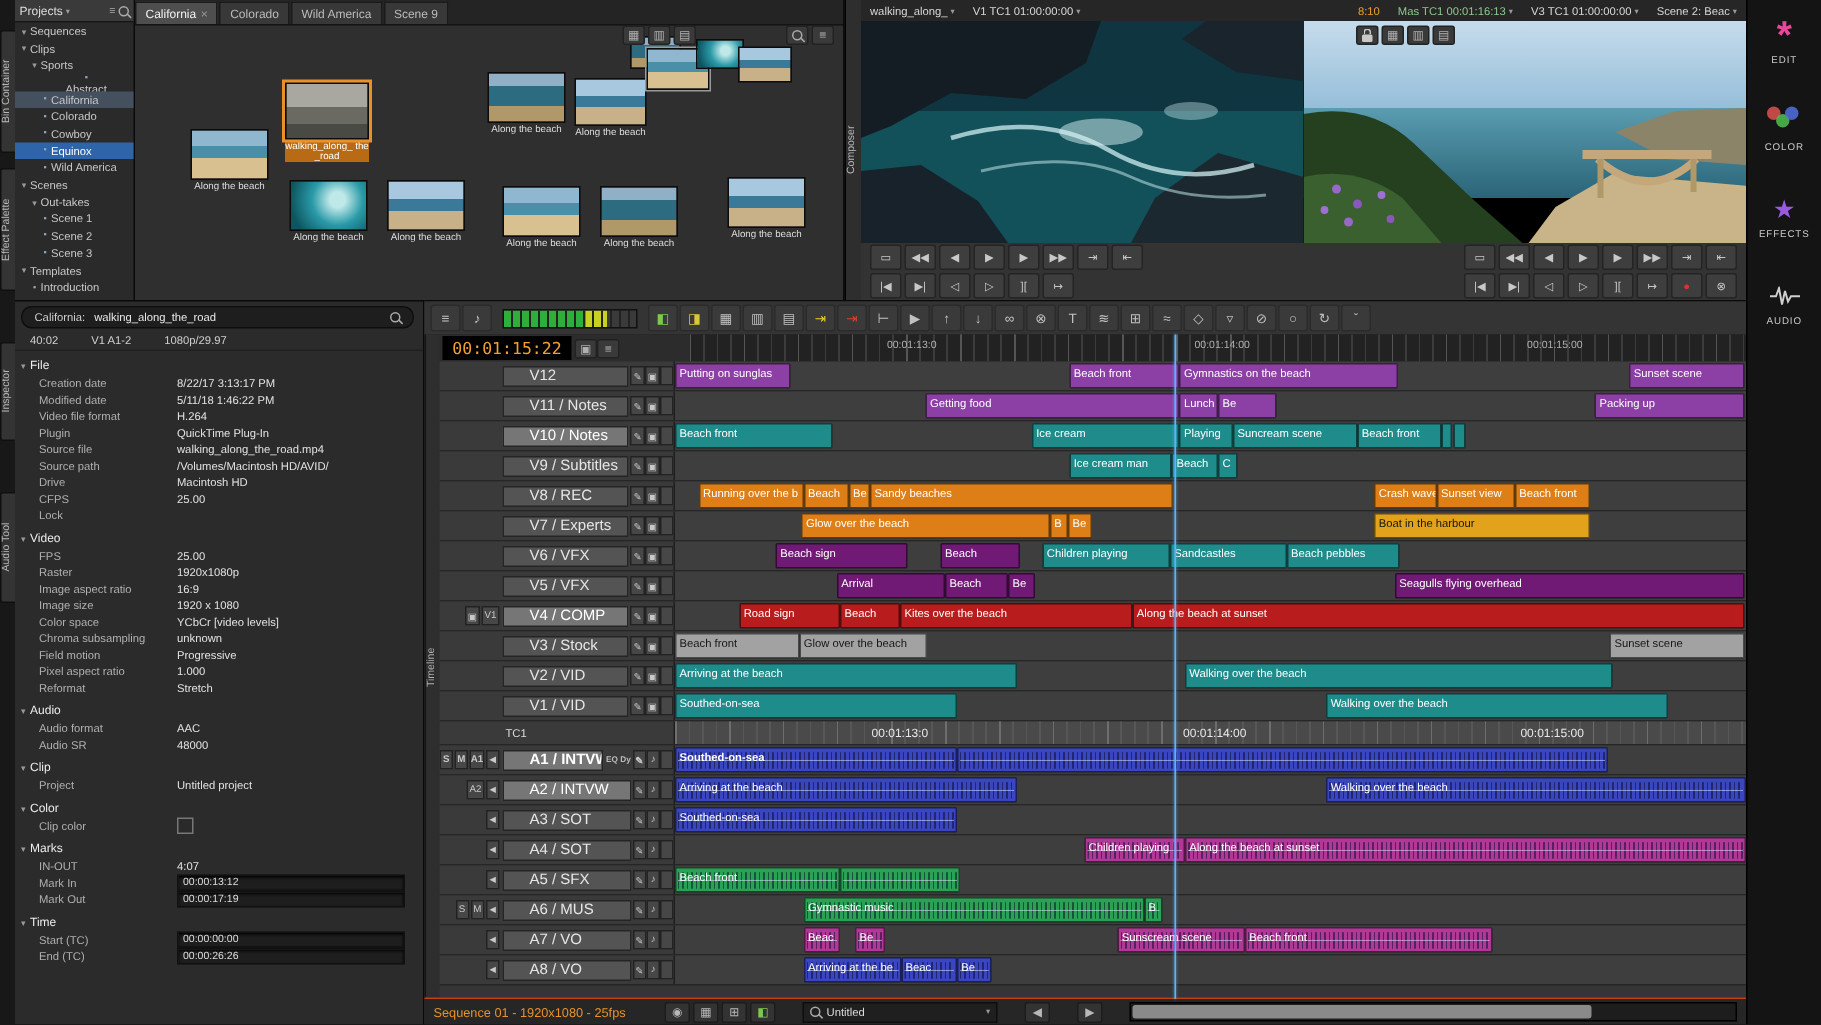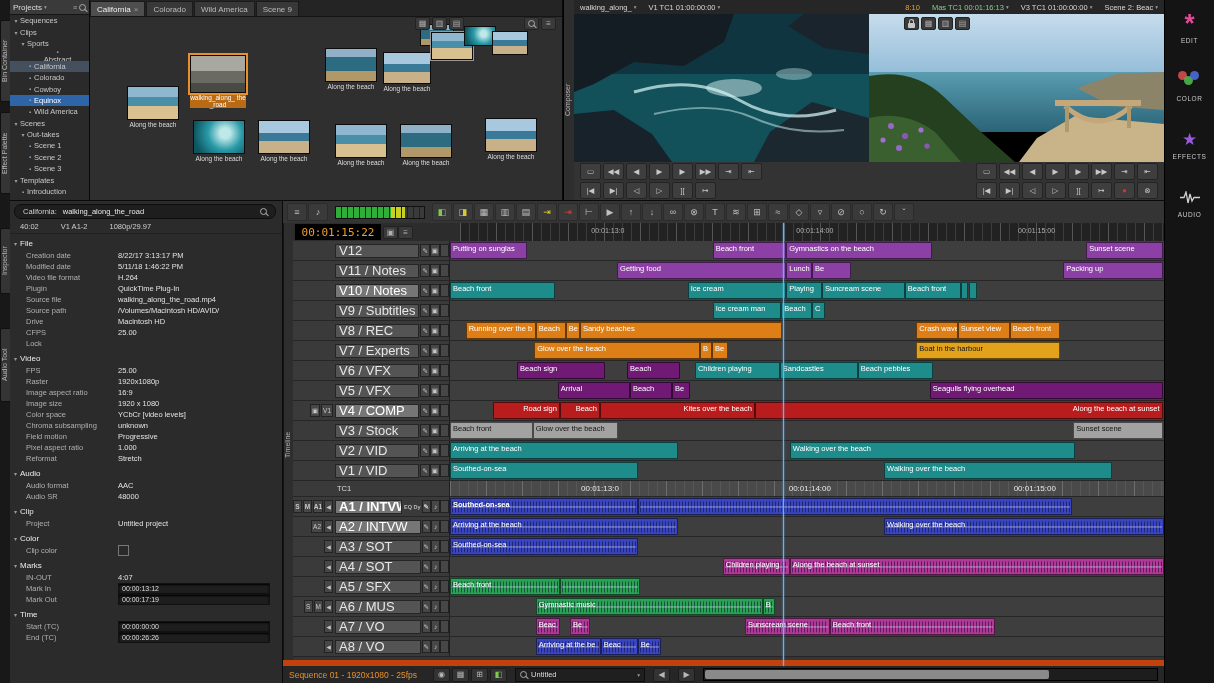--- a/index.html
+++ b/index.html
@@ -100,41 +100,41 @@
         background-image:repeating-linear-gradient(90deg,#555 0 1px,transparent 1px 36px),
                          repeating-linear-gradient(90deg,#3c3c3c 0 1px,transparent 1px 9px)}
   .mrlbl{position:absolute;top:4px;transform:translateX(-50%);font-size:7px;color:#b0b0b0;white-space:nowrap}
   #tracks{position:absolute;left:10px;top:40px;right:0;bottom:17px;overflow:hidden;background:#353535}
   .trkrow{display:flex;border-bottom:1px solid #262626;box-sizing:border-box}
   .thead{width:157px;flex:none;background:#3a3a3a;display:flex;align-items:center;border-right:1px solid #1e1e1e;box-sizing:border-box}
   .pre{width:40px;flex:none;display:flex;justify-content:flex-end;align-items:center;gap:1px;padding-right:1px}
   .mini{min-width:9px;height:13px;background:#474747;border:1px solid #222;color:#c8c8c8;font-size:6.5px;
         display:inline-flex;align-items:center;justify-content:center;padding:0 1px;box-sizing:border-box}
   .mini.arr{font-size:5.5px}
-  .tname{flex:1;background:#545454;border:1px solid #252525;margin:2px 1px;height:14px;font-size:13px;color:#e6e6e6;
-        display:flex;align-items:center;padding-left:3px;white-space:nowrap;overflow:hidden;box-sizing:border-box}
+  .tname{flex:1;background:#545454;border:1px solid #252525;margin:2px 1px;height:14px;font-size:10px;color:#e6e6e6;
+        display:flex;align-items:center;padding-left:17px;white-space:nowrap;overflow:hidden;box-sizing:border-box}
   .tname.sel{background:#767676;color:#fff}
   .badge{font-size:5.5px;color:#bbb;margin:0 1px;white-space:nowrap}
   .tcname{padding-left:44px;font-size:7.5px;color:#ddd}
   .lane{flex:1;position:relative;background:#3e3e3e;overflow:hidden}
   .tclane{background:#4a4a4a;background-image:repeating-linear-gradient(90deg,#6e6e6e 0 1px,transparent 1px 36px),
         repeating-linear-gradient(90deg,#575757 0 1px,transparent 1px 9px)}
   .rlbl{position:absolute;top:3px;transform:translateX(-50%);font-size:8px;color:#e8e8e8;white-space:nowrap}
   .clip{position:absolute;top:1px;bottom:1px;border:1px solid rgba(0,0,0,.55);border-radius:1px;font-size:7.5px;
         line-height:9px;color:#fff;overflow:hidden;white-space:nowrap;padding:1px 2px;box-sizing:border-box}
   .cl{position:relative;z-index:2}
   .c-purple{background:#8c3fa4}.c-teal{background:#1f8c8c}.c-orange{background:#dd7f16}
   .c-gold{background:#e2a21c;color:#141414}.c-green{background:#701a75}.c-blue{background:#b91c1c}
   .c-gray{background:#a2a2a2;color:#151515}.c-ablue{background:#3a46c0}.c-magenta{background:#b03896}.c-agreen{background:#2aa256}
   .wv{position:absolute;left:1px;right:1px;top:50%;transform:translateY(-50%);height:74%;z-index:1;
       background:linear-gradient(transparent 47%,rgba(225,232,255,.55) 47% 53%,transparent 53%),
                  repeating-linear-gradient(90deg,rgba(5,5,35,.5) 0 1px,transparent 1px 3px)}
   #playhead{position:absolute;top:22px;bottom:17px;width:1px;background:#5ab4ff;z-index:8;box-shadow:0 0 2px #5ab4ff}
-  #tl-bottom{position:absolute;left:0;bottom:0;right:0;height:17px;background:#262626;border-top:6px solid #c2410c;
-        display:flex;align-items:center;padding:0 6px;gap:8px}
+  #tl-bottom{position:absolute;left:0;bottom:0;right:0;height:17px;background:#262626;border-top:1px solid #c2410c;
+        display:flex;align-items:center;padding:0 6px;gap:18px}
   #seq-label{color:#e8902a;font-size:8.5px;white-space:nowrap;margin-right:8px}
   .bbic{width:15px;height:12px;display:flex;align-items:center;justify-content:center;font-size:8px;color:#b8b8b8;
         background:#333;border:1px solid #1c1c1c;border-radius:2px;flex:none}
   #preset-box{width:120px;height:12px;background:#1f1f1f;border:1px solid #0e0e0e;display:flex;align-items:center;
         gap:4px;padding:0 4px;font-size:7.5px;color:#ddd;flex:none}
   #preset-box .sp{flex:1}
   .sbar{flex:1;height:11px;background:#1d1d1d;border:1px solid #000;position:relative}
   .sthumb{position:absolute;left:1px;top:1px;bottom:1px;width:76%;background:#8a8a8a;border-radius:2px}
 </style>
 </head>
@@ -760,21 +760,21 @@
             <span class="mini">▣</span>
             <span class="mini"></span>
           </div>
           <div class="lane">
             <div class="clip c-green" style="left: 15.1%; width: 10.1%;"><span class="cl">Arrival</span></div>
             <div class="clip c-green" style="left: 25.2%; width: 5.9%;"><span class="cl">Beach</span></div>
             <div class="clip c-green" style="left: 31.1%; width: 2.5%;"><span class="cl">Be</span></div>
             <div class="clip c-green" style="left: 67.2%; width: 32.6%;"><span class="cl">Seagulls flying overhead</span></div>
           </div>
         </div>
-        <div class="trkrow" style="height: 20px; text-align: right;">
+        <div class="trkrow" style="height: 20px;">
           <div class="thead">
             <div class="pre">
               <span class="mini">▣</span>
               <span class="mini">V1</span>
             </div>
             <div class="tname sel">V4 / COMP</div>
             <span class="mini">✎</span>
             <span class="mini">▣</span>
             <span class="mini"></span>
           </div>

